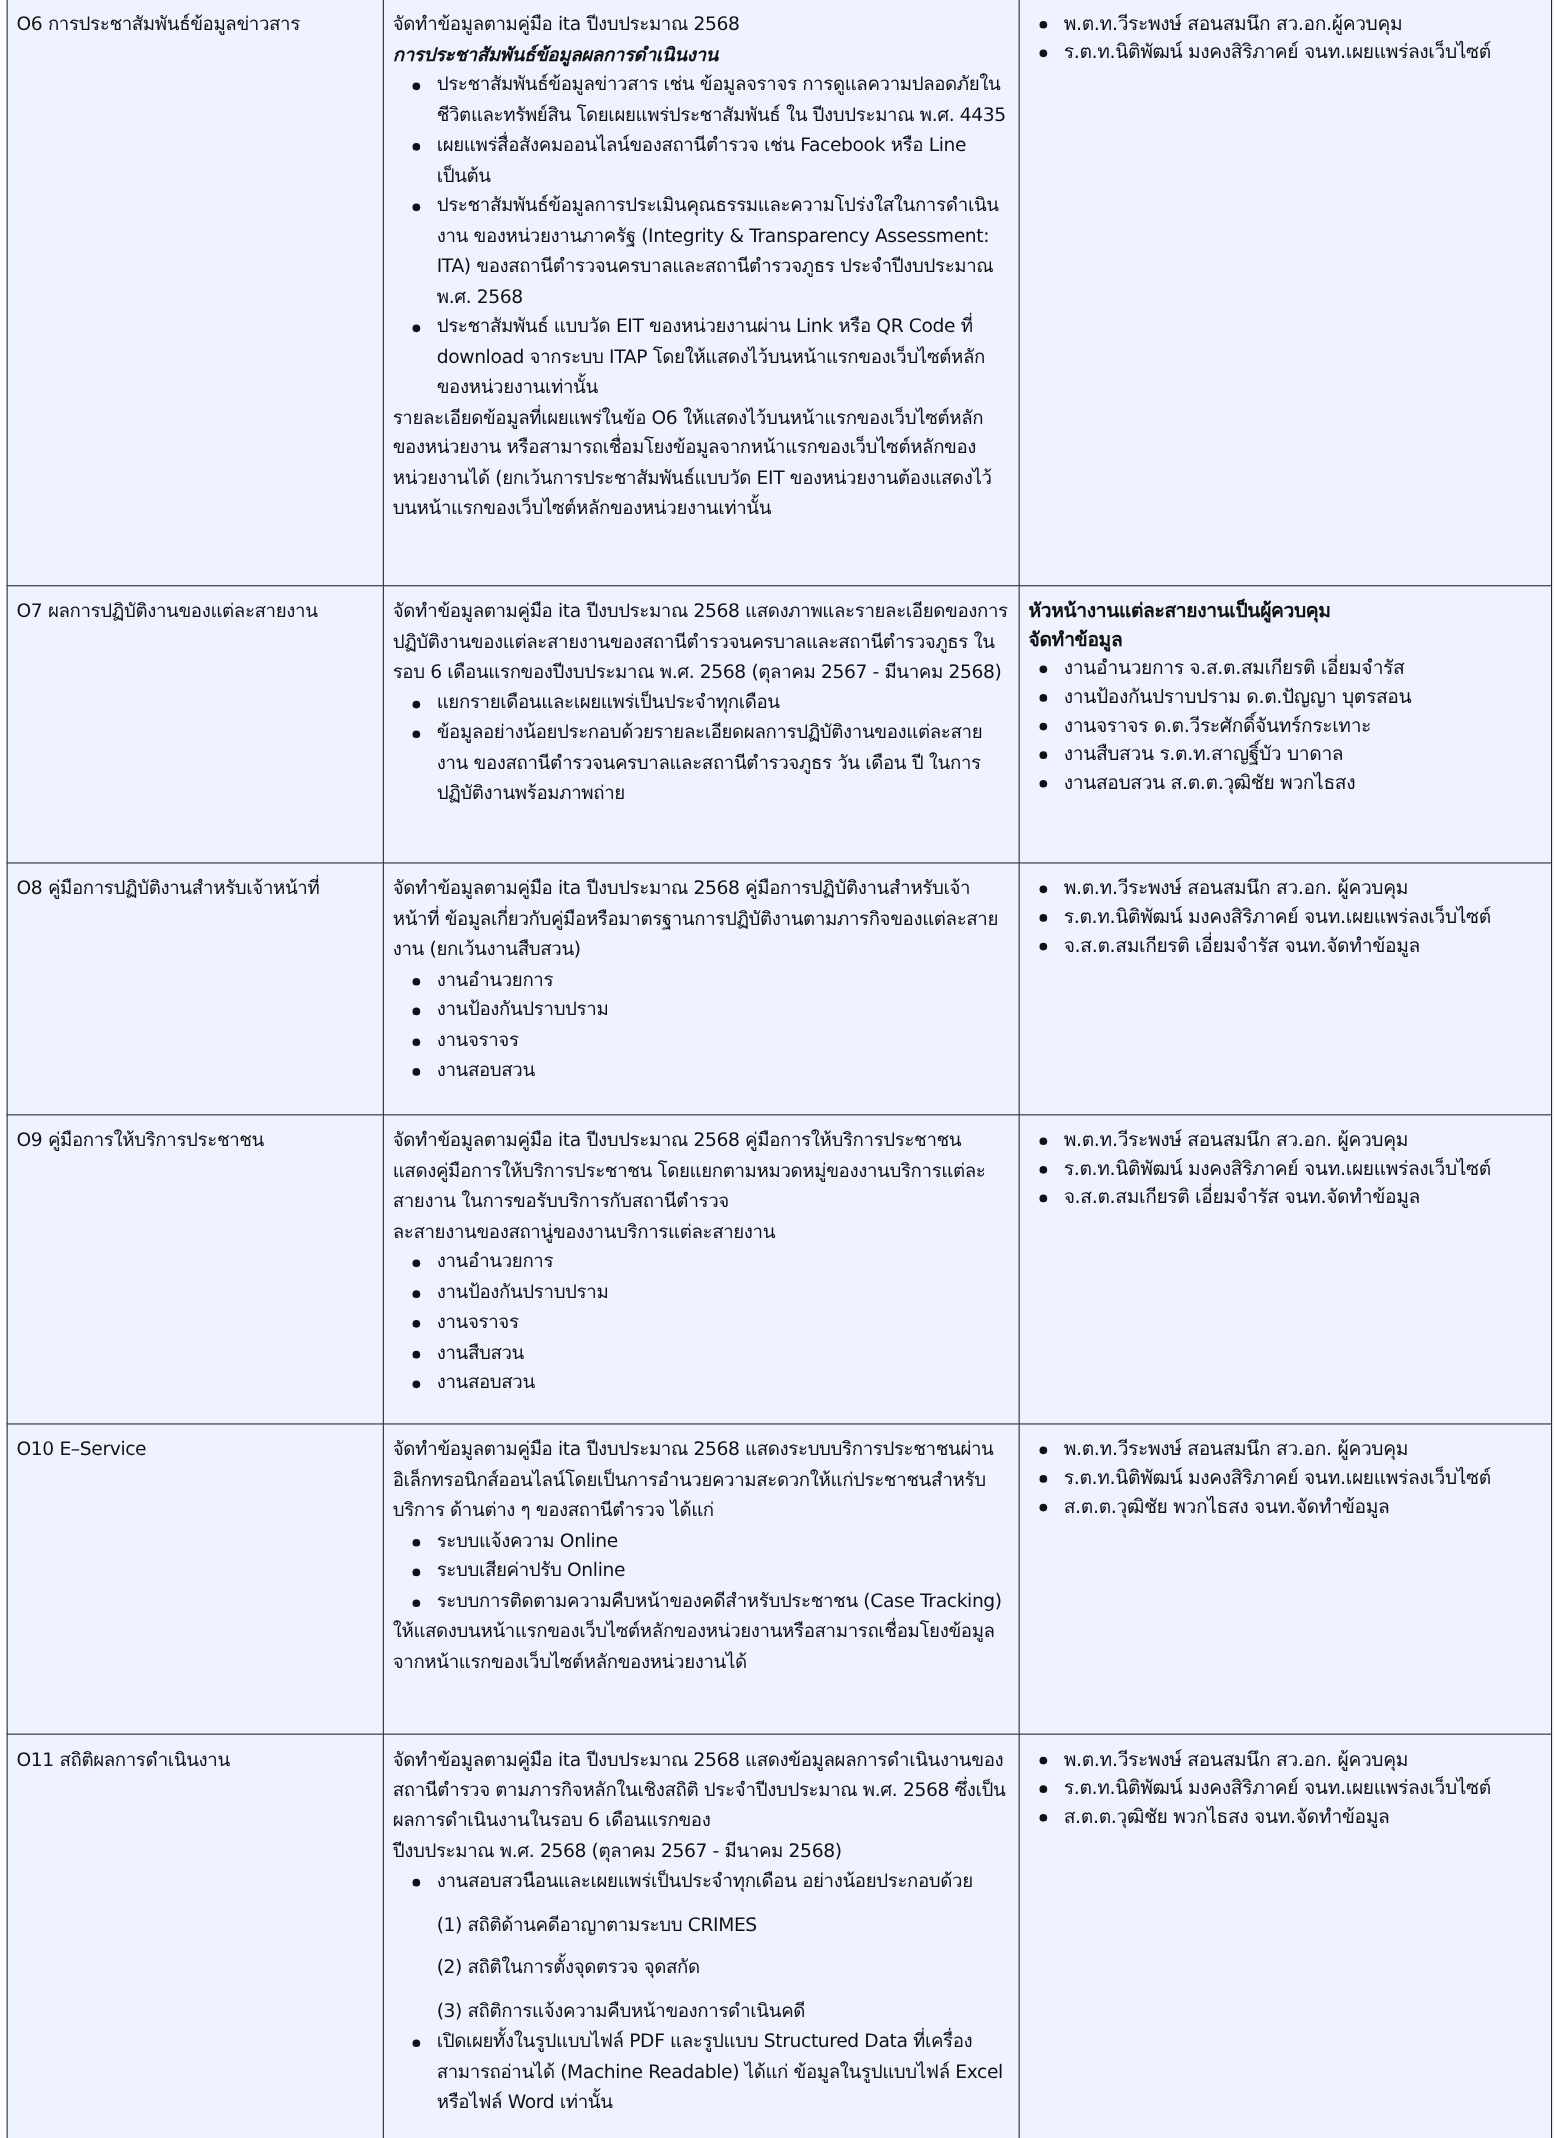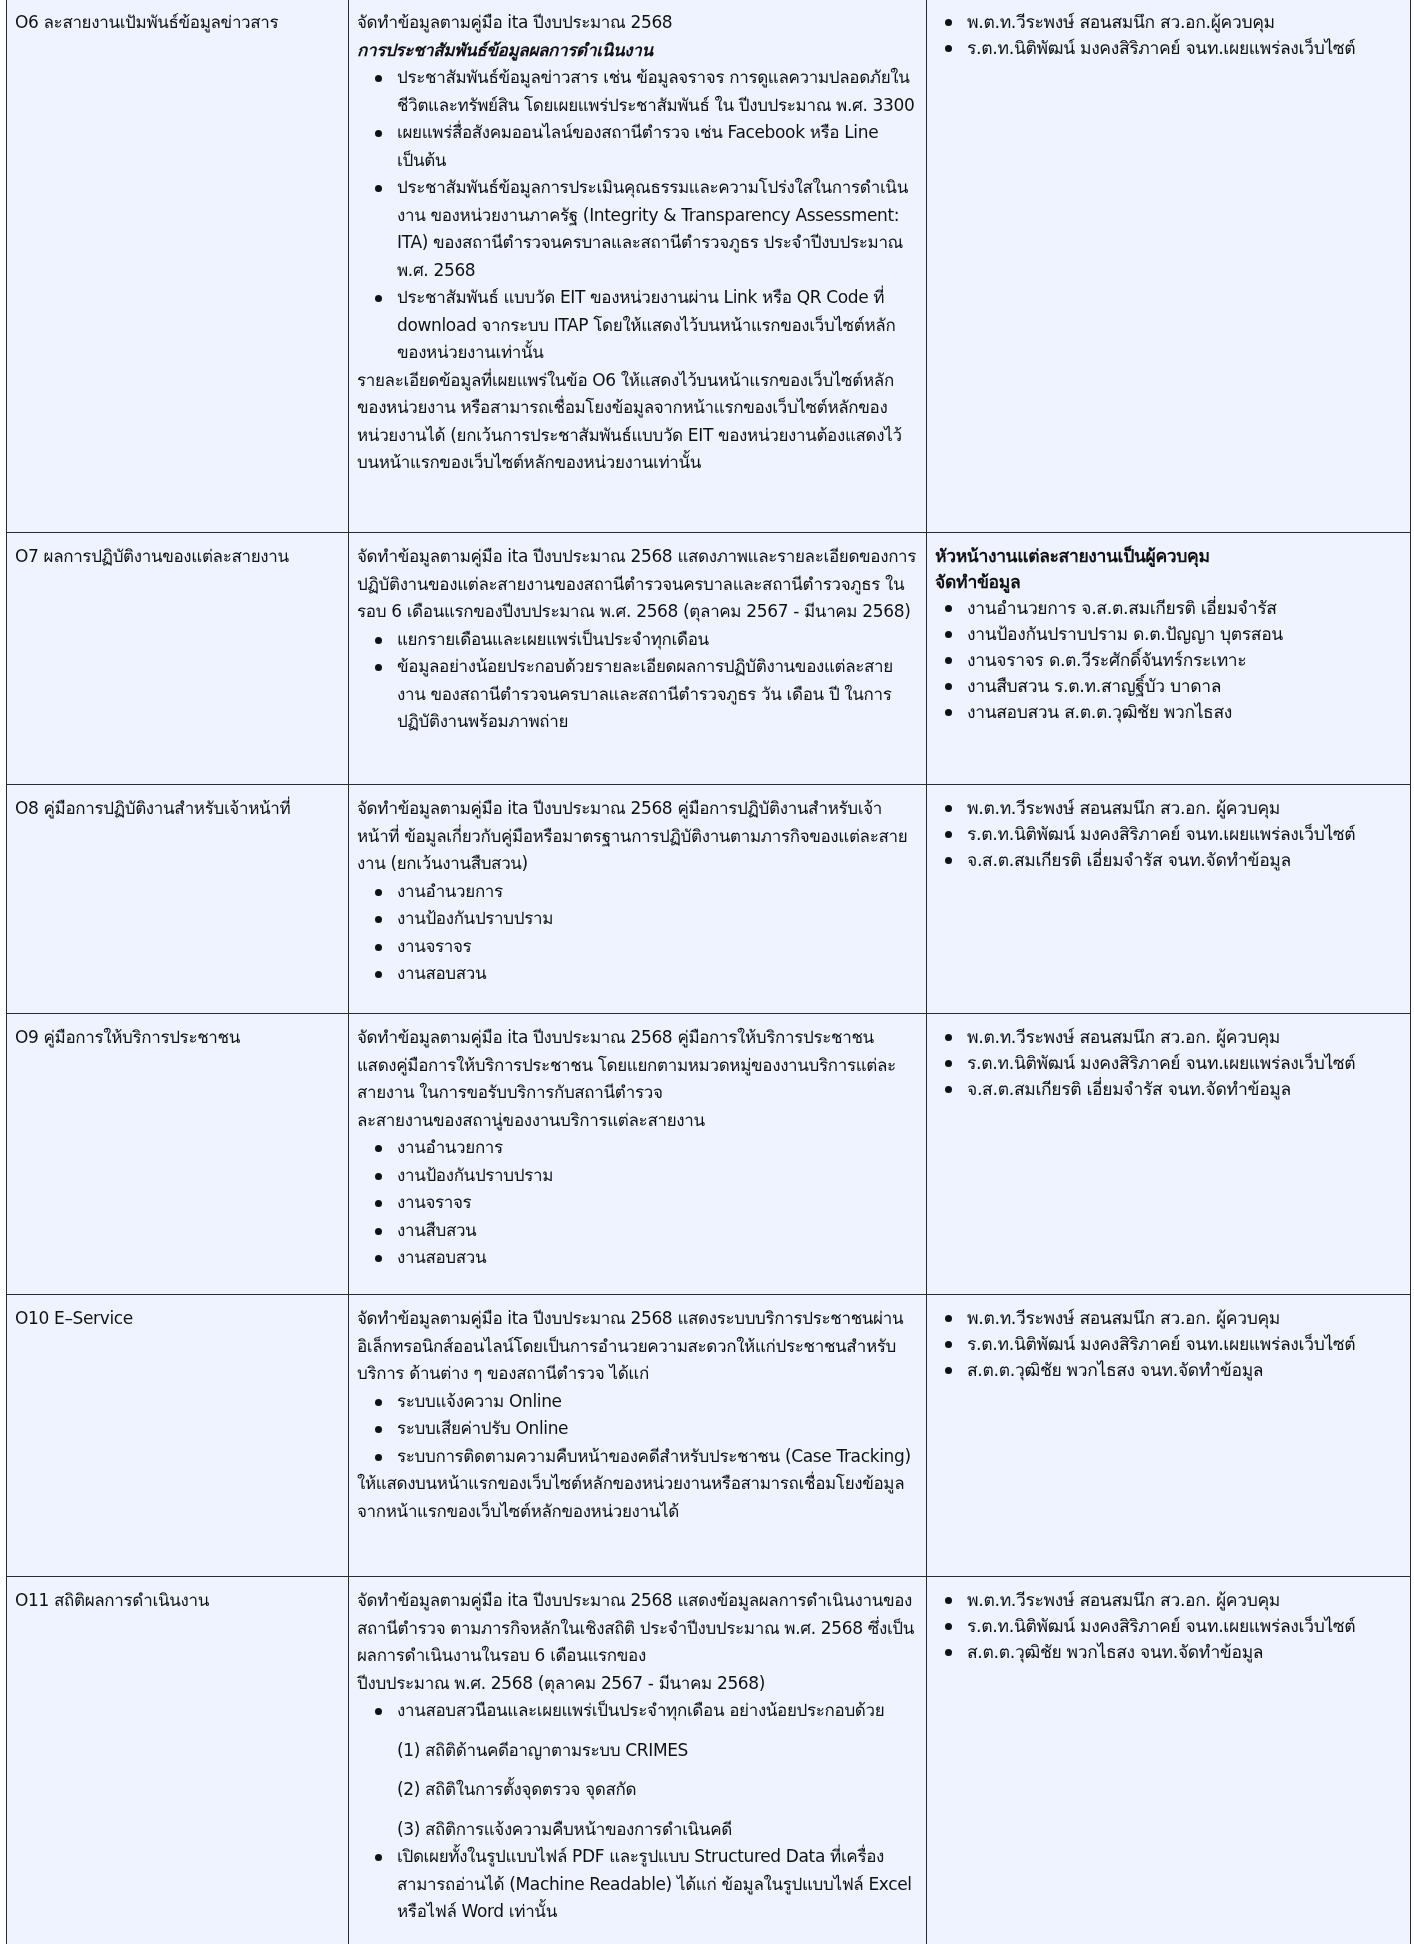--- a/index.html
+++ b/index.html
@@ -46,26 +46,26 @@
 
 <table class="doc">
   <colgroup>
       <col class="c1">
       <col class="c2">
       <col class="c3">
     </colgroup>
   <tbody>
 
     <tr style="height:534px">
-      <td><span>O6 ละสายงานเปัมพันธ์ข้อมูลข่าวสาร</span></td>
+      <td><span>O6 การประชาสัมพันธ์ข้อมูลข่าวสาร</span></td>
       <td>
         <div>จัดทำข้อมูลตามคู่มือ ita ปีงบประมาณ 2568</div>
         <div class="bolditalic">การประชาสัมพันธ์ข้อมูลผลการดำเนินงาน</div>
         <ul>
-          <li>ประชาสัมพันธ์ข้อมูลข่าวสาร เช่น ข้อมูลจราจร การดูแลความปลอดภัยในชีวิตและทรัพย์สิน โดยเผยแพร่ประชาสัมพันธ์ ใน ปีงบประมาณ พ.ศ. 3300</li>
+          <li>ประชาสัมพันธ์ข้อมูลข่าวสาร เช่น ข้อมูลจราจร การดูแลความปลอดภัยในชีวิตและทรัพย์สิน โดยเผยแพร่ประชาสัมพันธ์ ใน ปีงบประมาณ พ.ศ. 4435</li>
           <li>เผยแพร่สื่อสังคมออนไลน์ของสถานีตำรวจ เช่น Facebook หรือ Line เป็นต้น</li>
           <li>ประชาสัมพันธ์ข้อมูลการประเมินคุณธรรมและความโปร่งใสในการดำเนินงาน ของหน่วยงานภาครัฐ (Integrity &amp; Transparency Assessment: ITA) ของสถานีตำรวจนครบาลและสถานีตำรวจภูธร ประจำปีงบประมาณ พ.ศ. 2568</li>
           <li>ประชาสัมพันธ์ แบบวัด EIT ของหน่วยงานผ่าน Link หรือ QR Code ที่ download จากระบบ ITAP โดยให้แสดงไว้บนหน้าแรกของเว็บไซต์หลักของหน่วยงานเท่านั้น</li>
         </ul>
         <div>รายละเอียดข้อมูลที่เผยแพร่ในข้อ O6 ให้แสดงไว้บนหน้าแรกของเว็บไซต์หลักของหน่วยงาน หรือสามารถเชื่อมโยงข้อมูลจากหน้าแรกของเว็บไซต์หลักของหน่วยงานได้ (ยกเว้นการประชาสัมพันธ์แบบวัด EIT ของหน่วยงานต้องแสดงไว้บนหน้าแรกของเว็บไซต์หลักของหน่วยงานเท่านั้น</div>
       </td>
       <td class="c3cell">
         <ul>
           <li>พ.ต.ท.วีระพงษ์ สอนสมนึก สว.อก.ผู้ควบคุม</li>
           <li>ร.ต.ท.นิติพัฒน์ มงคงสิริภาคย์ จนท.เผยแพร่ลงเว็บไซต์</li>

